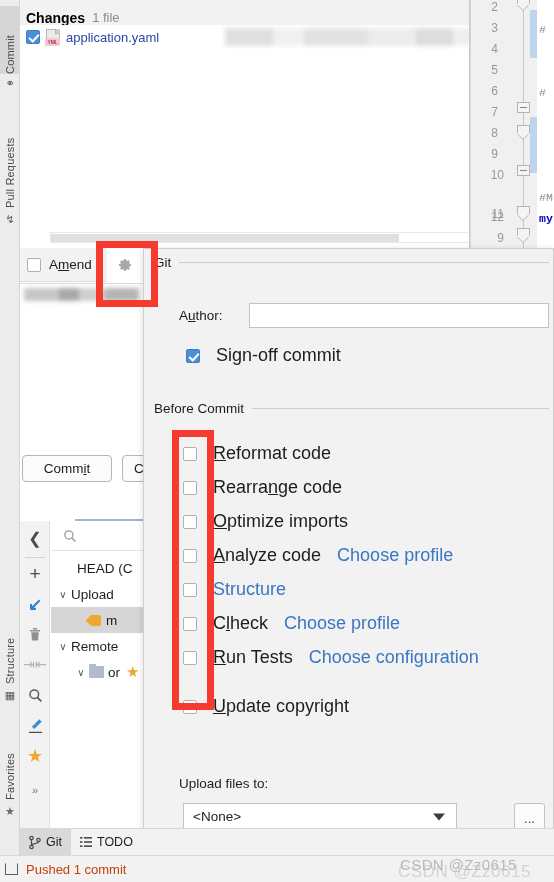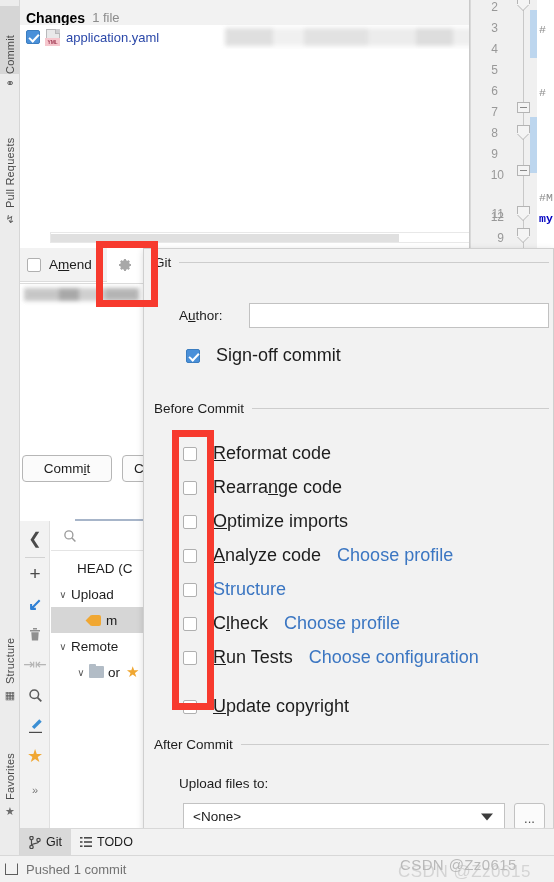--- a/index.html
+++ b/index.html
@@ -300,21 +300,21 @@
   }
   .bbtab {
     height: 27px; display: flex; align-items: center; gap: 5px;
     padding: 0 9px; font-size: 12.5px; color: #1d1d1d;
   }
   .bbtab.sel { background: #d9d9d9; }
   .statusbar {
     position: absolute; left: 0; top: 855px; width: 554px; height: 27px;
     background: #f2f2f2; border-top: 1px solid #d8d8d8;
     display: flex; align-items: center; gap: 8px; padding-left: 5px;
-    font-size: 13px; color: #737373;
+    font-size: 13px; color: #c2410c;
   }
   .sb-icon {
     width: 13px; height: 12px; border: 1.4px solid #5e5e5e;
     border-top-color: transparent; flex: 0 0 auto;
   }
   .watermark {
     position: absolute; left: 400px; top: 856px;
     font-size: 15px; color: #b9b9b9; letter-spacing: .4px;
     font-family: "Liberation Sans", sans-serif;
   }
@@ -549,28 +549,24 @@
       <span class="cb empty"></span>
       <span><span></span><u>R</u><span>un Tests</span></span>
       <span class="lnk">Choose configuration</span>
     </div>
 
     <div class="chk-row" style="left:39px; top:432px;margin-top:15px;">
       <span class="cb empty"></span>
       <span><span></span><u>U</u><span>pdate copyright</span></span>
     </div>
 
-    <div class="sec-head" style="left:10px; top:488px; width:395px;">
-      <span>After Commit</span>
-      <span class="line"></span>
-    </div>
 
     <div class="form-label" style="left:35px; top:527px;">Upload files to:</div>
 
-    <div class="combo" style="left:39px; top:554px; width:322px;">
+    <div class="combo" style="left:39px; top:554px; width:274px;">
       <span>&lt;None&gt;</span>
       <span class="arrow"></span>
     </div>
     <div class="ellipsis-btn" style="left:370px; top:554px; width:31px; height:27px;">
       <span>...</span>
     </div>
 
     <div class="chk-row" style="left:39px; top:593px;">
       <span class="cb on"></span>
       <span>Always use selected server or group of servers</span>

